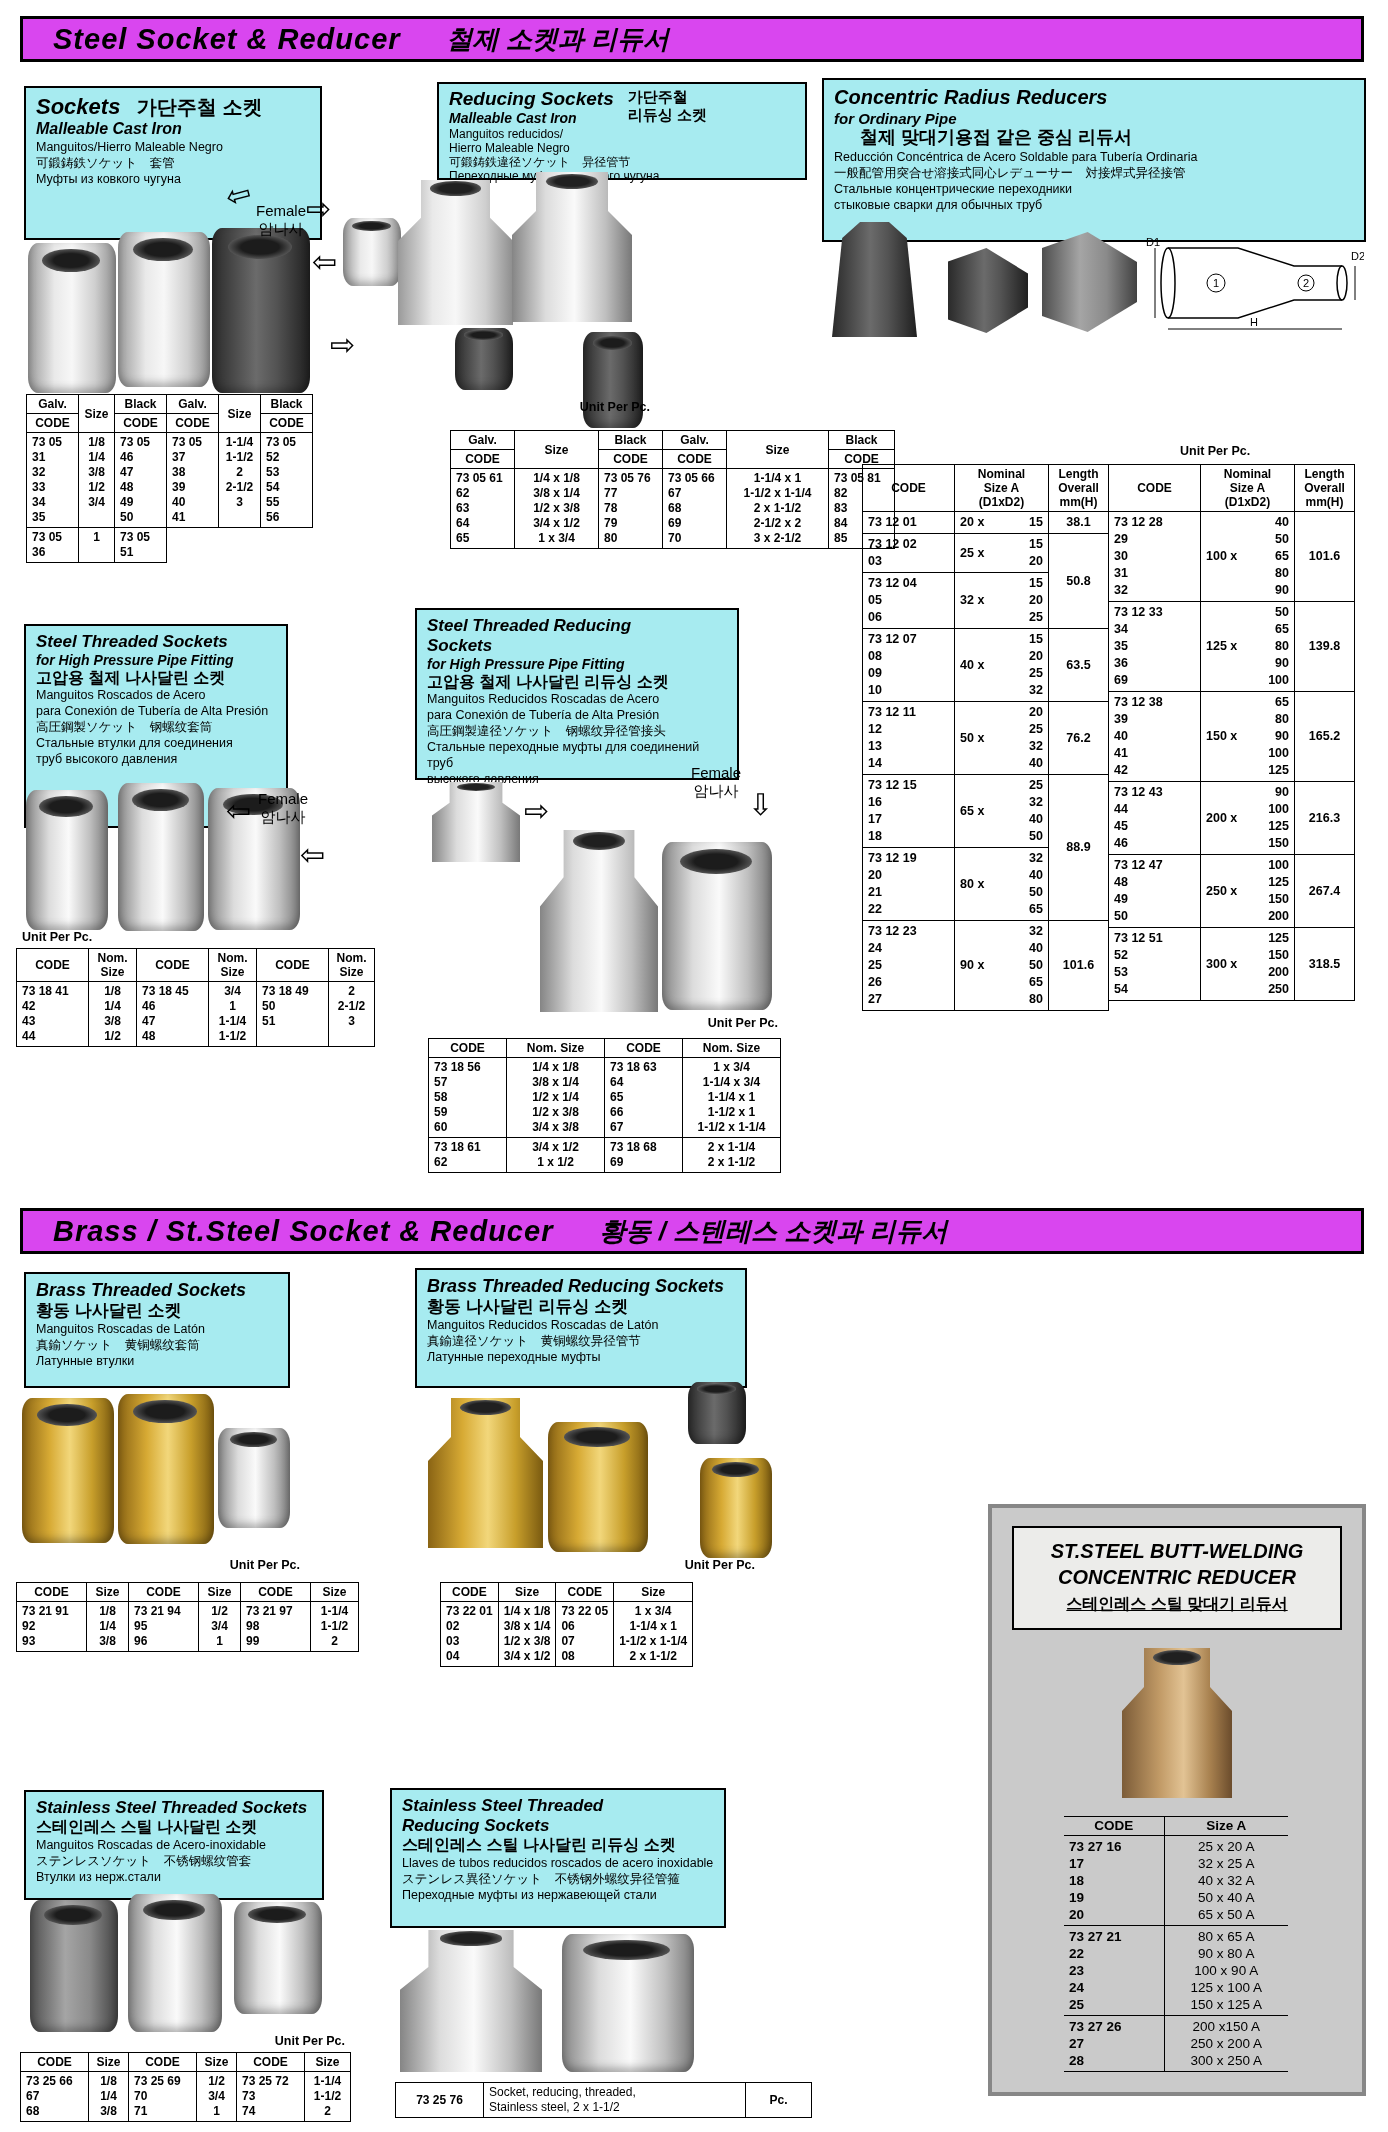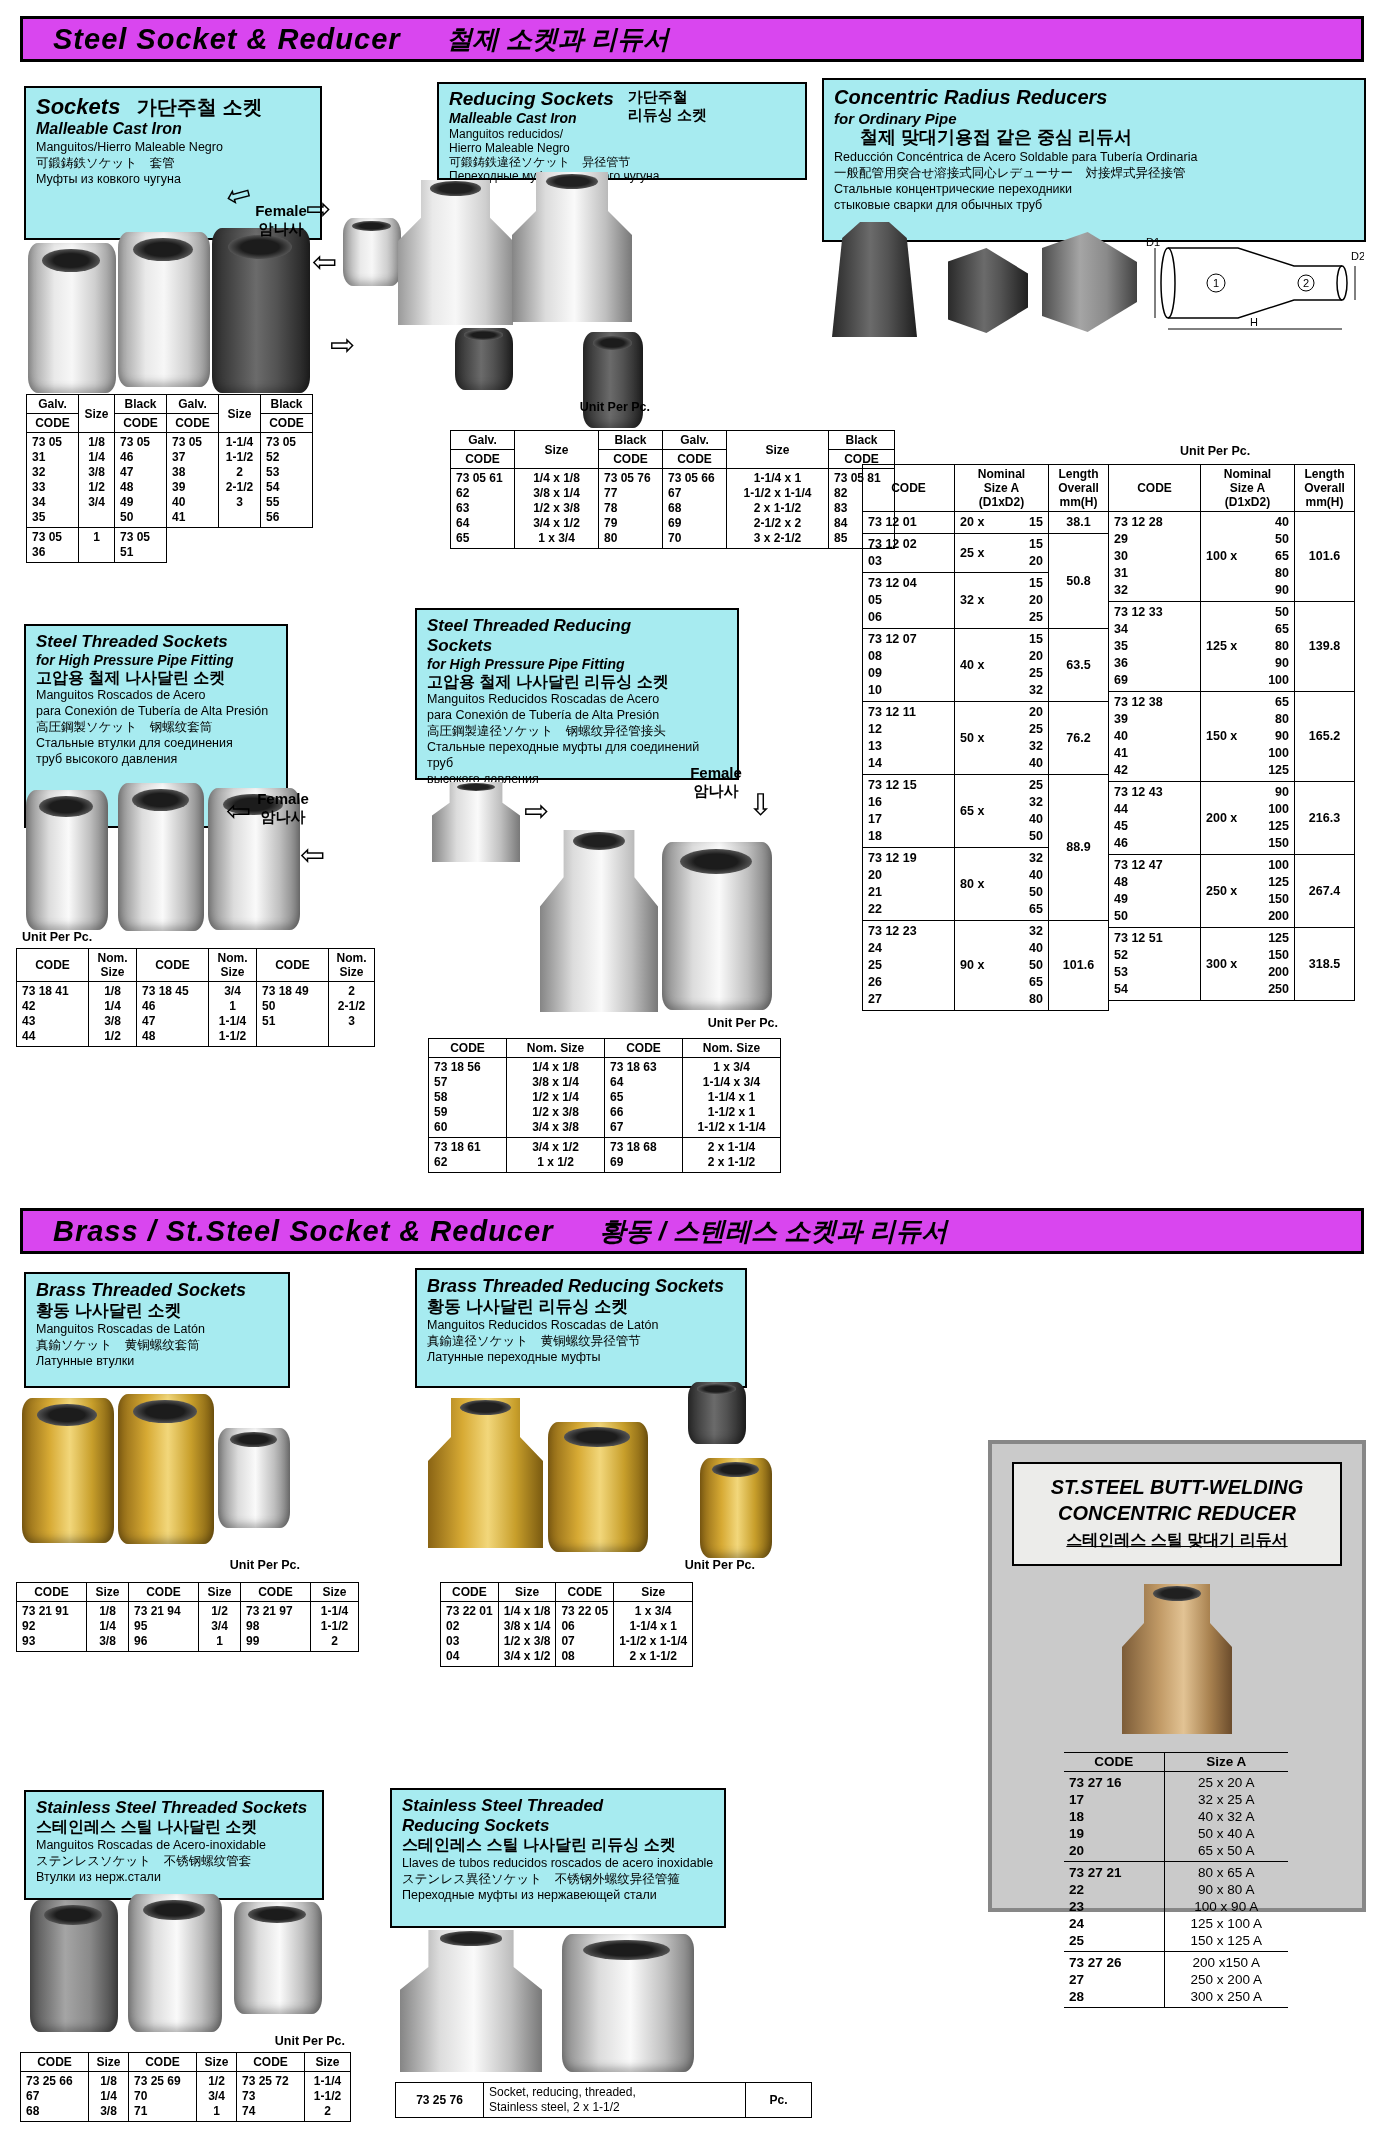--- a/index.html
+++ b/index.html
@@ -16,21 +16,21 @@
   .h-en{font-weight:bold;font-style:italic}
   .h-kr{font-weight:bold}
   .h-sub{font-weight:bold;font-style:italic}
   .h-l{font-size:12.5px;line-height:16px}
   .t22{font-size:22px}.t20{font-size:20px}.t18{font-size:18px}.t17{font-size:17px}
   .t16{font-size:16px}.t15{font-size:15px}.t14{font-size:14px}
   .h-flex{display:flex;gap:14px;align-items:flex-start}
   .ind{padding-left:26px}
   
   .unit{position:absolute;font-weight:bold;font-size:12.5px}
-  .flabel{position:absolute;font-weight:bold;font-size:15px;line-height:18px;text-align:center}
+  .flabel{position:absolute;font-weight:normal;font-size:15px;line-height:18px;text-align:center}
   .arw{position:absolute;font-size:30px;line-height:30px;font-weight:normal}
   
   .dtc{position:absolute}
   .dt{border-collapse:collapse;table-layout:fixed}
   .dt th,.dt td{border:1px solid #000;padding:2px 5px;box-sizing:border-box;
                 font-size:12px;line-height:15px;vertical-align:top}
   .dt thead th{font-weight:bold;text-align:center;vertical-align:middle;line-height:14px}
   .dt td{font-weight:bold}
   .a-r{text-align:left}.a-c{text-align:center}.a-l{text-align:left}
   .va-m{vertical-align:middle !important;text-align:center}
@@ -926,21 +926,21 @@
               <div>1    x  3/4</div>
               <div>1-1/4  x  1</div>
               <div>1-1/2 x 1-1/4</div>
               <div>2   x 1-1/2</div>
             </td>
           </tr>
         </tbody>
       </table>
     </div>
 
-  <div class="sspanel" style="left:988px;top:1440px;width:378px;height:472px">
+  <div class="sspanel" style="left:988px;top:1504px;width:378px;height:592px">
     <div class="sstitle" style="left:20px;top:18px;width:330px;height:104px">
       <div class="h-en" style="font-size:20px">ST.STEEL BUTT-WELDING</div>
       <div class="h-en" style="font-size:20px">CONCENTRIC   REDUCER</div>
       <div class="h-kr kr" style="font-size:16px;margin-top:4px">스테인레스 스틸 맞대기 리듀서</div>
     </div>
     <div class="fit bell v-bronze" style="left:130px;top:140px;width:110px;height:150px"></div>
     <div class="dtc" style="left:72px;top:308px">
         <table class="dt ssb">
           <thead>
             <tr>

